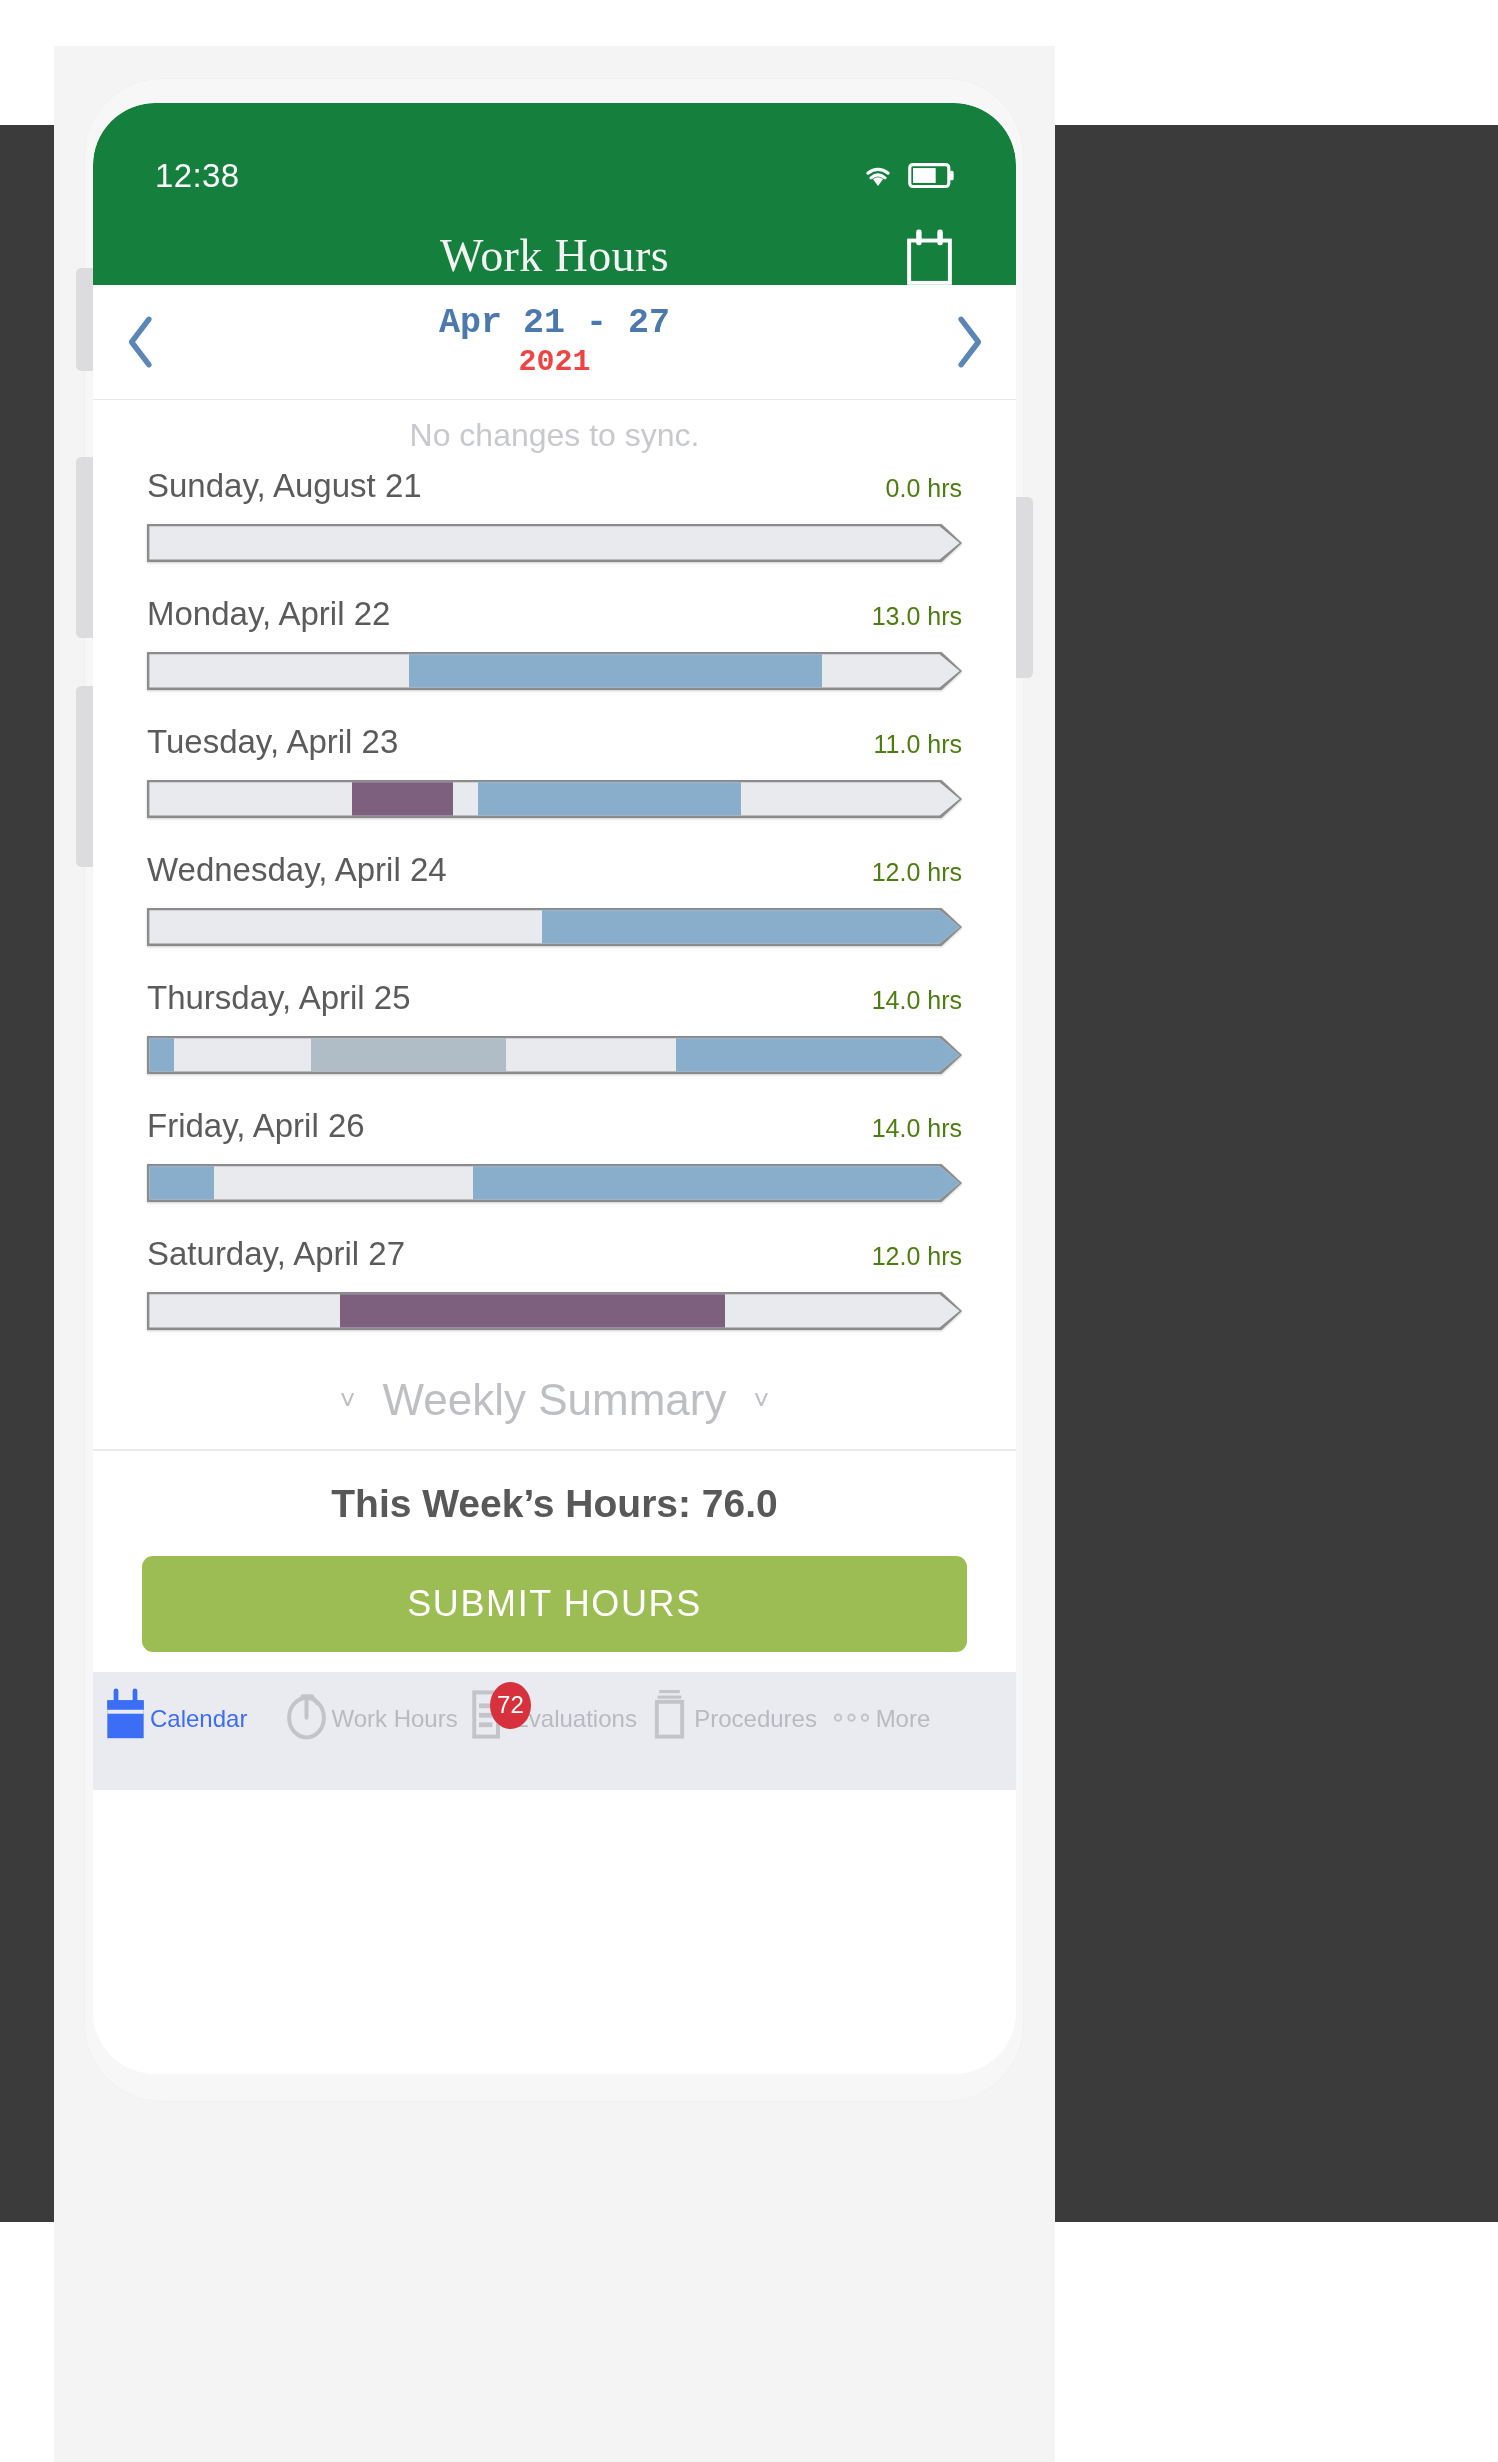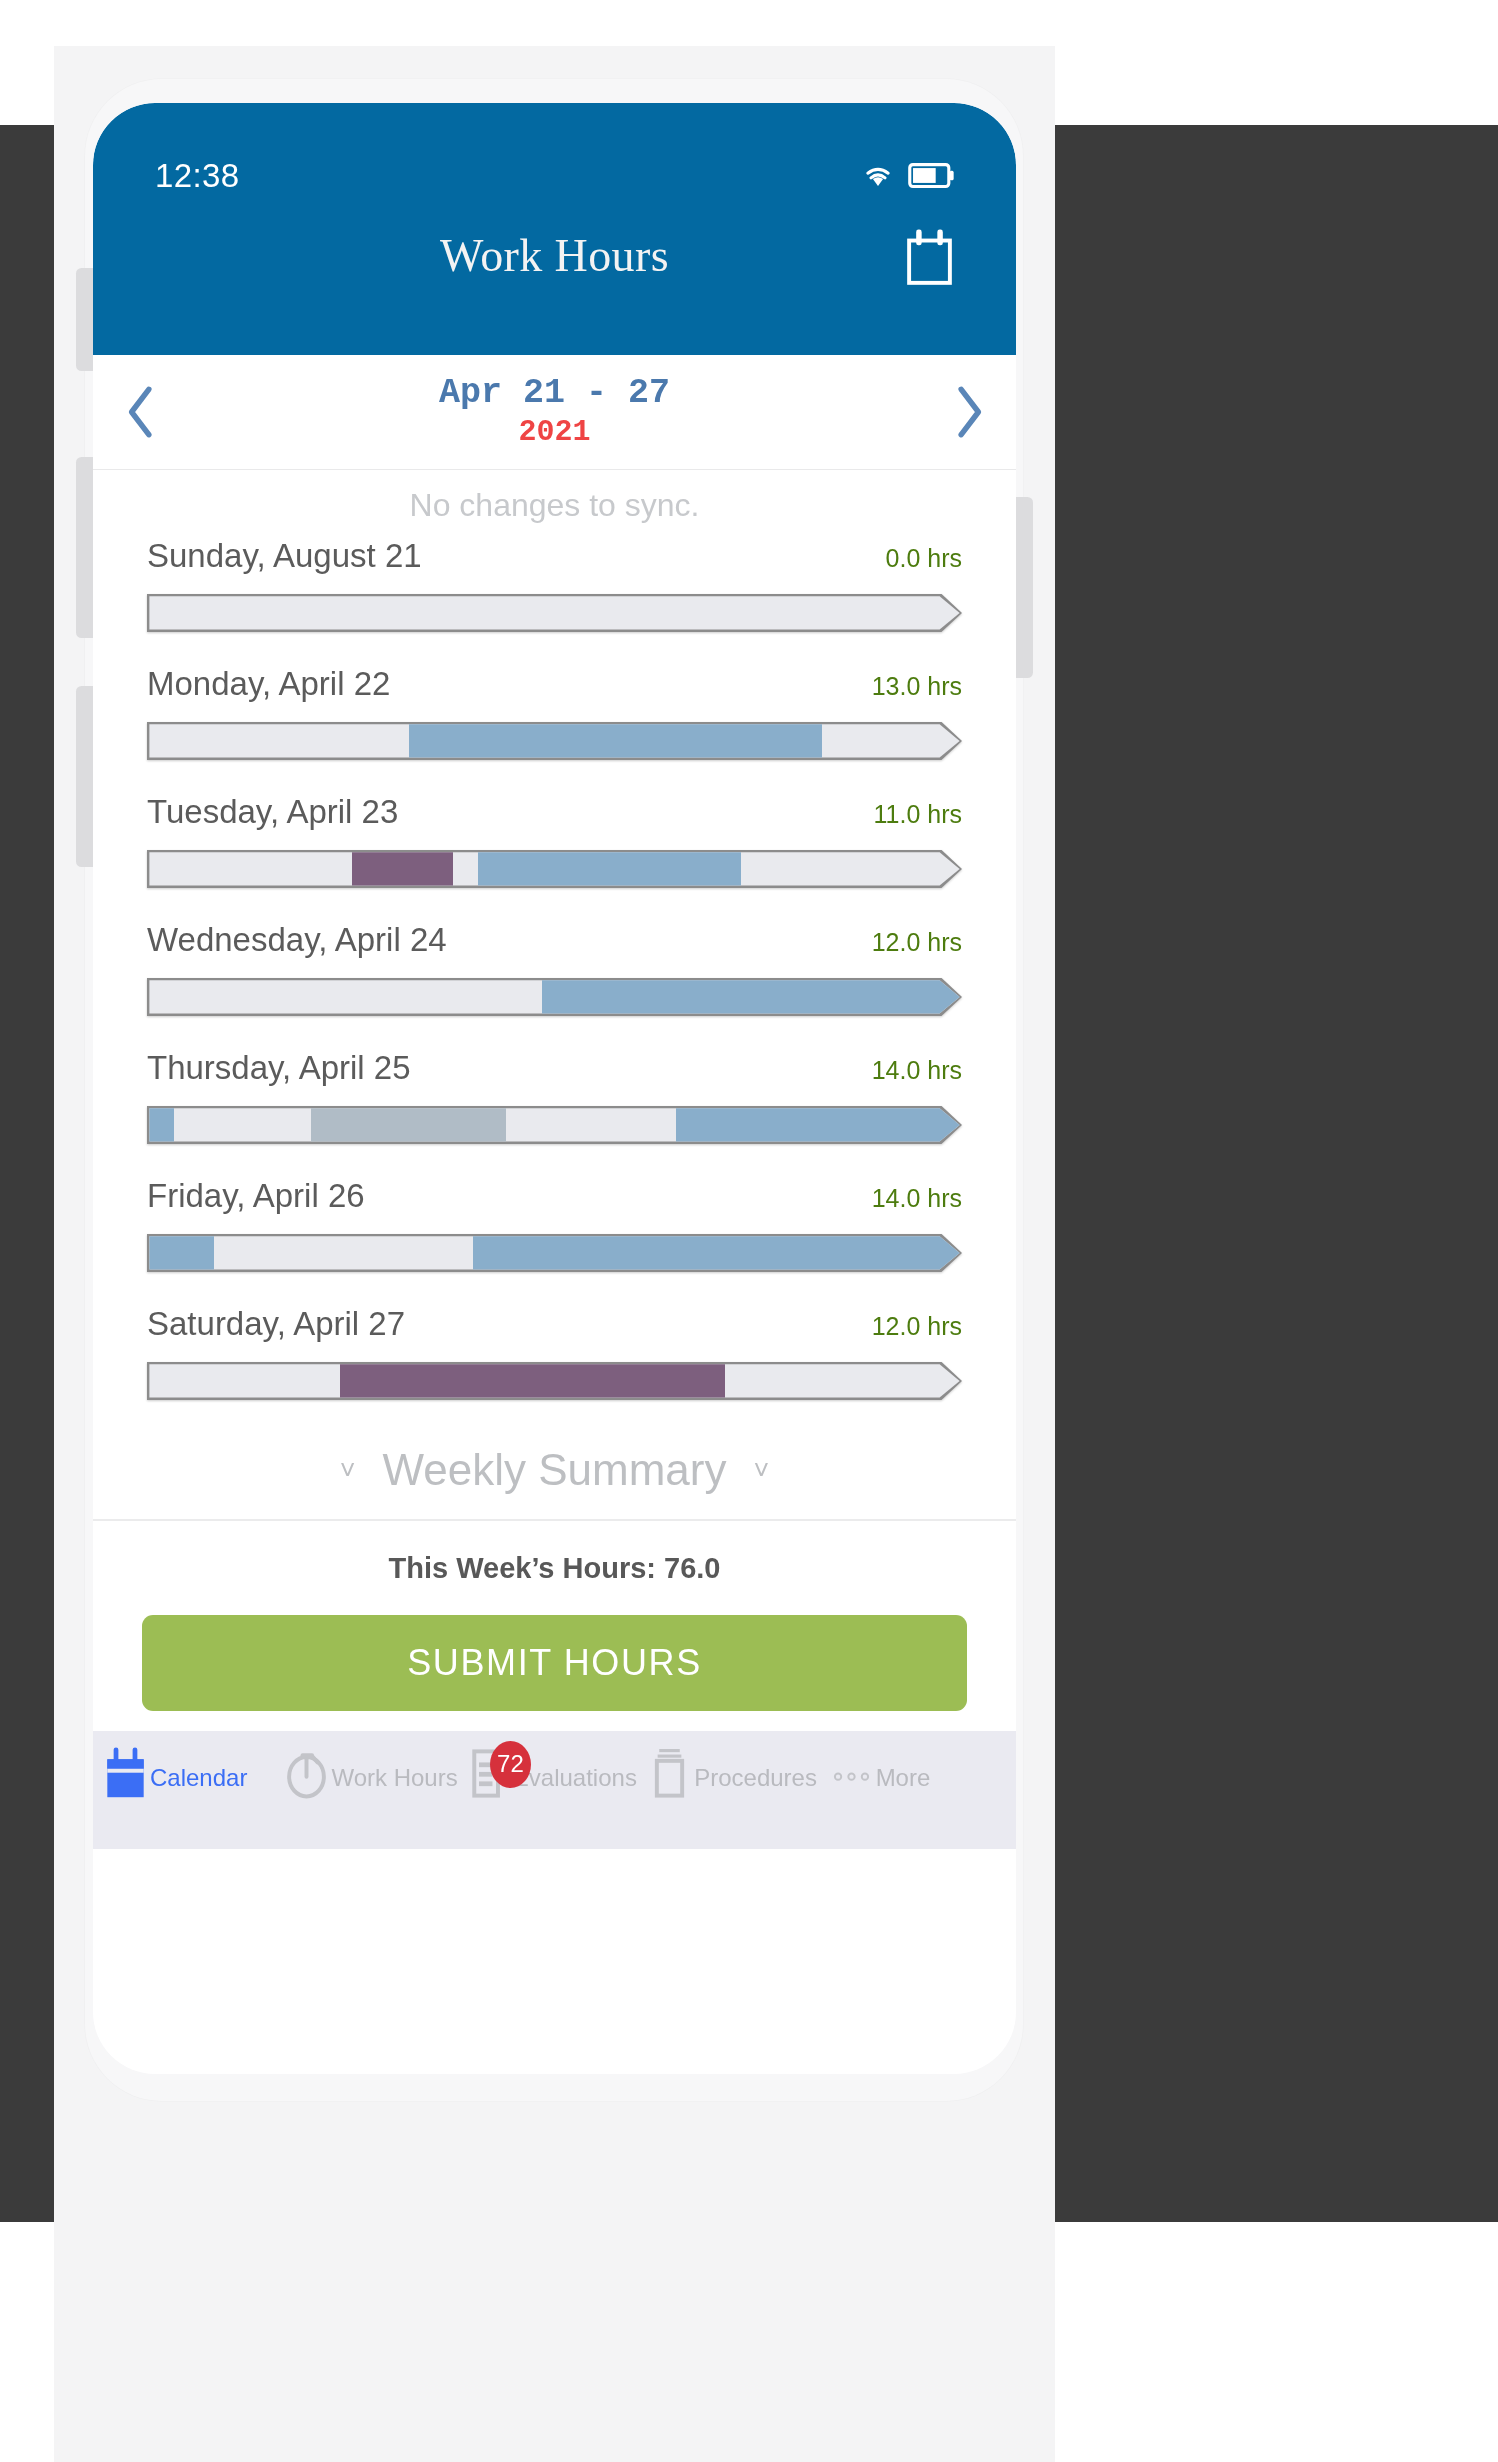--- a/index.html
+++ b/index.html
@@ -36,21 +36,21 @@
   #btn-vol-dn{left:-9.5px;top:607px;width:17.3px;height:181px;border-radius:5.5px 0 0 5.5px;}
   #btn-power{right:-9.5px;top:418px;width:17.3px;height:181px;border-radius:0 5.5px 5.5px 0;}
 
   #screen{
     position:absolute;left:8px;top:24px;width:923px;height:1971px;
     background:#ffffff;border-radius:62px;overflow:hidden;
   }
 
   
   #navbar{
-    position:relative;background:#0369a1;height:252px;
+    position:relative;background:#15803d;height:182px;
     border-radius:62px 62px 0 0;
   }
   #statusbar{
     position:absolute;left:0;top:49px;width:100%;height:47px;
     display:flex;align-items:center;justify-content:space-between;
     padding:0 62px;box-sizing:border-box;
   }
   #status-time{color:#ffffff;font-size:33px;letter-spacing:0.4px;}
   #status-icons{display:flex;align-items:center;gap:14px;}
   .wifi-ico{width:32px;height:25px;}
@@ -118,21 +118,21 @@
   #weekly-summary{
     text-align:center;padding:12.6px 0 24px 0;background:#ffffff;
     display:flex;align-items:center;justify-content:center;gap:27px;
     border-bottom:2.4px solid #ebebec;cursor:pointer;
   }
   #weekly-summary .ws-label{color:#bdbfc2;font-size:44px;}
   .ws-chev{color:#bdbfc2;font-size:27px;line-height:1;}
 
   
   #footer{background:#ffffff;padding:24px 0 20.5px 0;text-align:center;}
-  #week-total{color:#585858;font-size:29px;font-weight:bold;margin-bottom:30px;}
+  #week-total{color:#585858;font-size:39px;font-weight:bold;margin-bottom:30px;}
   #submit-btn{
     display:block;margin:0 49px;height:96px;background:#9cbd54;
     border:none;border-radius:11px;color:#ffffff;font-size:36px;
     letter-spacing:1.6px;cursor:pointer;font-family:"Liberation Sans", sans-serif;
     width:calc(100% - 98px);
   }
 
   
   #tabbar{
     background:#eaeaf1;display:flex;align-items:flex-start;

